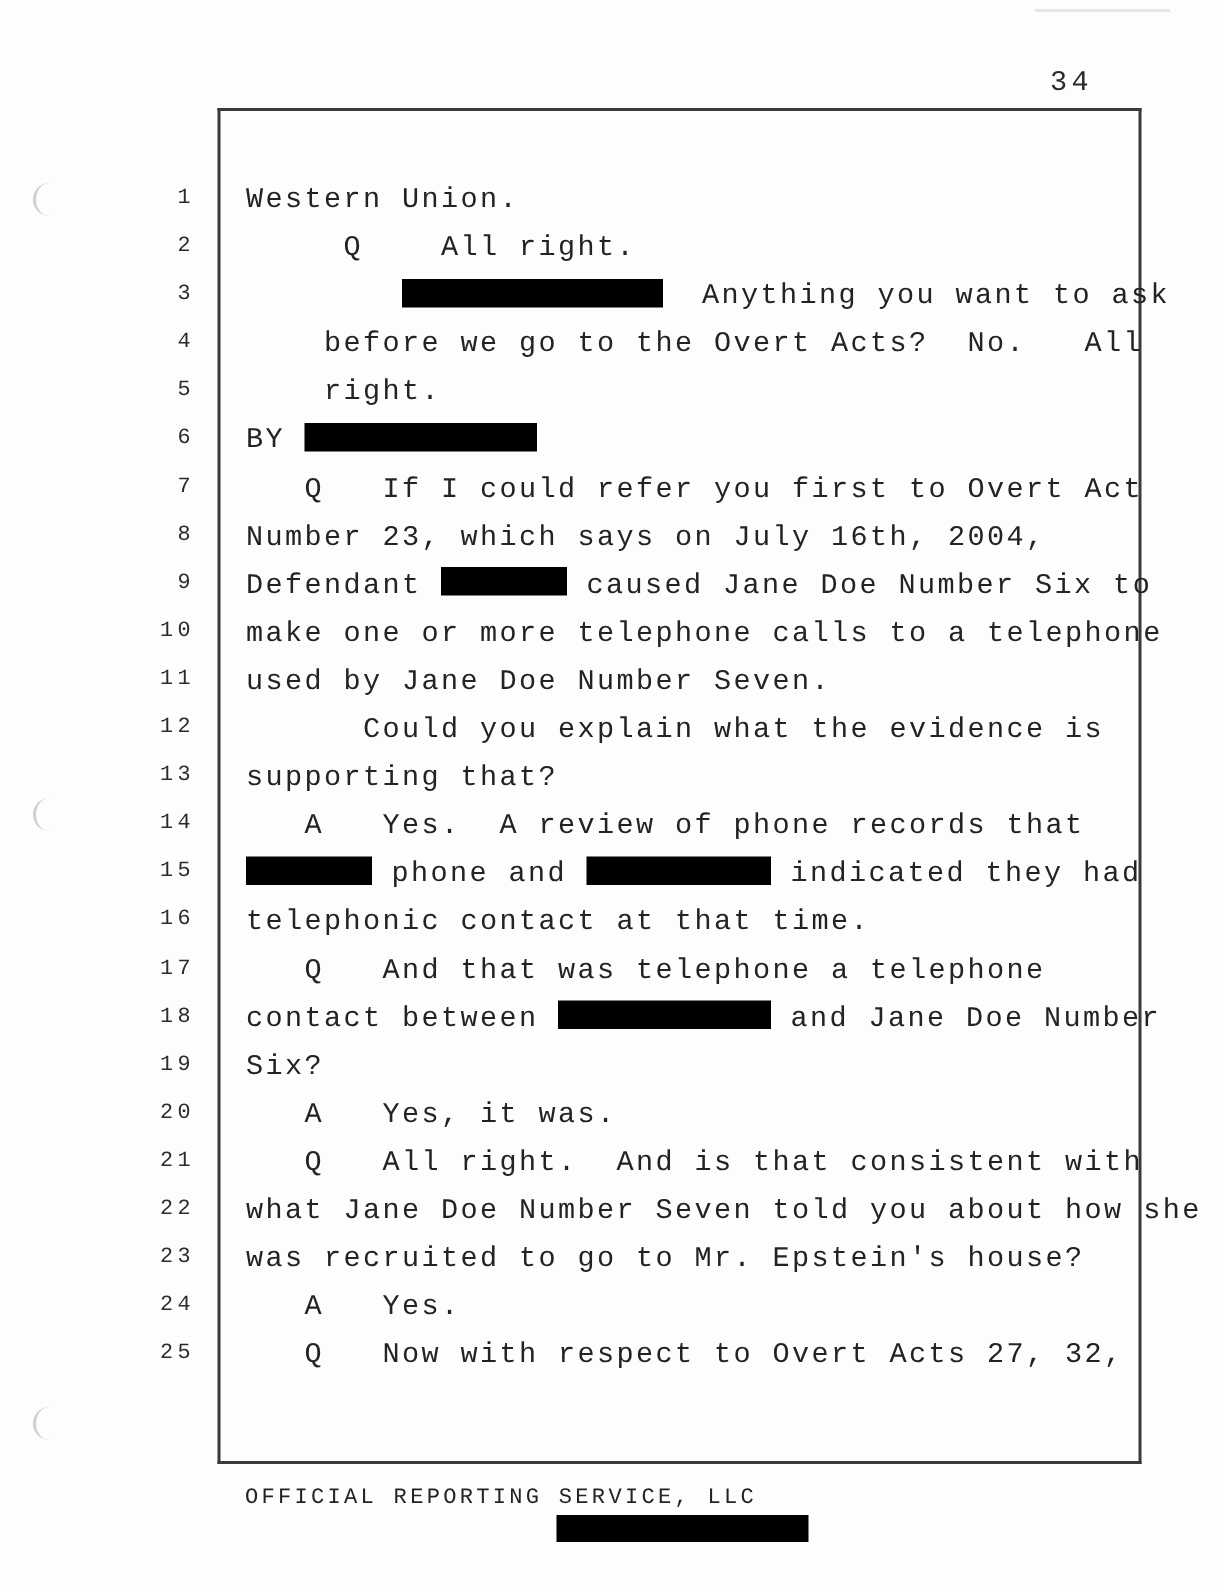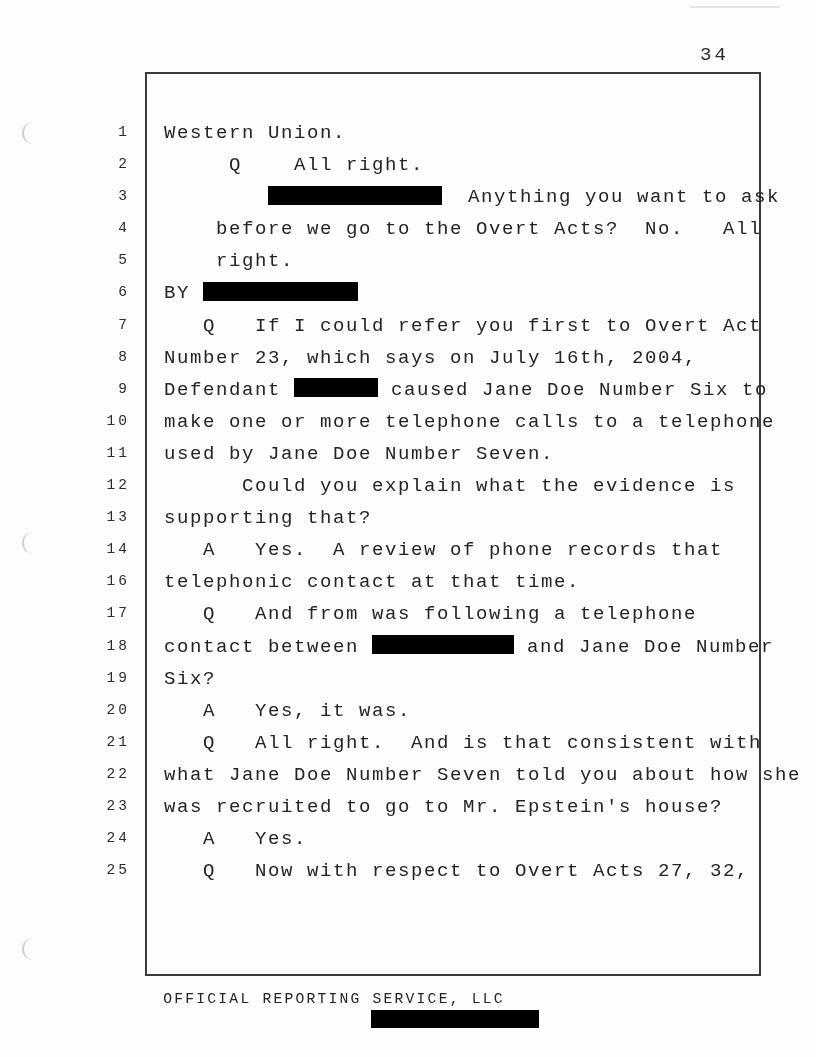--- a/index.html
+++ b/index.html
@@ -205,26 +205,30 @@
       </div>
       <div class="line">
         <div class="line-num">13</div>
         <div class="line-text"><span>supporting that?</span></div>
       </div>
       <div class="line">
         <div class="line-num">14</div>
         <div class="line-text"><span>   A   Yes.  A review of phone records that</span></div>
       </div>
       <div class="line">
+        <div class="line-num">15</div>
+        <div class="line-text"><span class="redact" style="width: 84px;"></span><span> phone and </span><span class="redact" style="width: 123px;"></span><span> indicated they had</span></div>
+      </div>
+      <div class="line">
         <div class="line-num">16</div>
         <div class="line-text"><span>telephonic contact at that time.</span></div>
       </div>
       <div class="line">
         <div class="line-num">17</div>
-        <div class="line-text"><span>   Q   And from was following a telephone</span></div>
+        <div class="line-text"><span>   Q   And that was telephone a telephone</span></div>
       </div>
       <div class="line">
         <div class="line-num">18</div>
         <div class="line-text"><span>contact between </span><span class="redact" style="width: 142px;"></span><span> and Jane Doe Number</span></div>
       </div>
       <div class="line">
         <div class="line-num">19</div>
         <div class="line-text"><span>Six?</span></div>
       </div>
       <div class="line">

